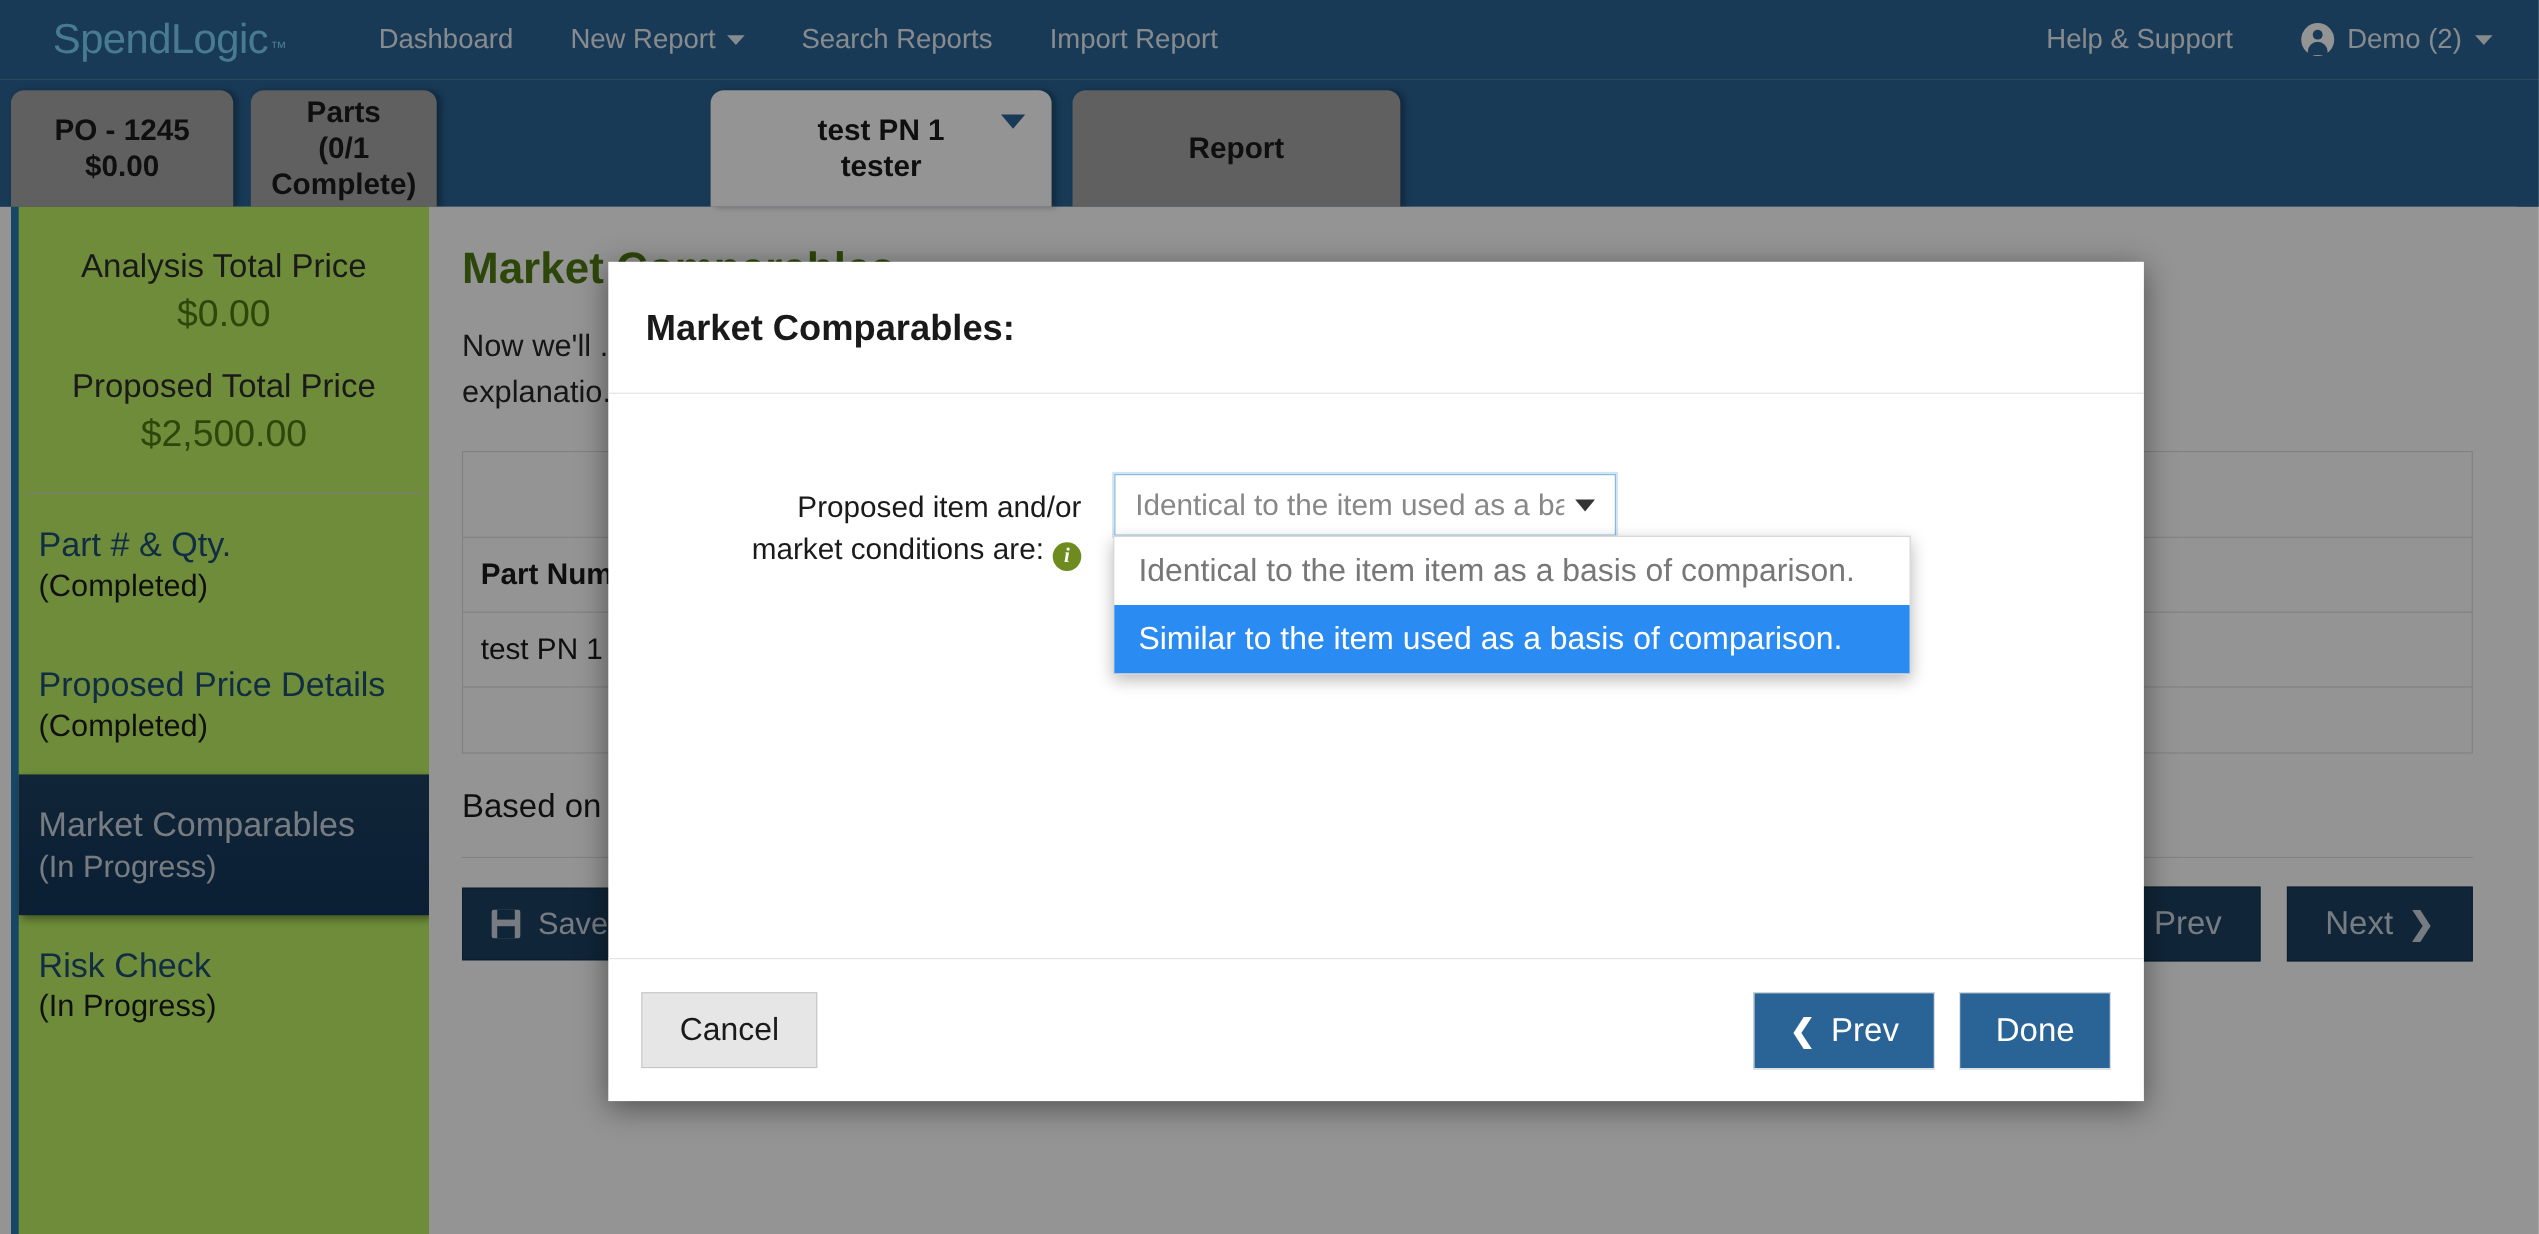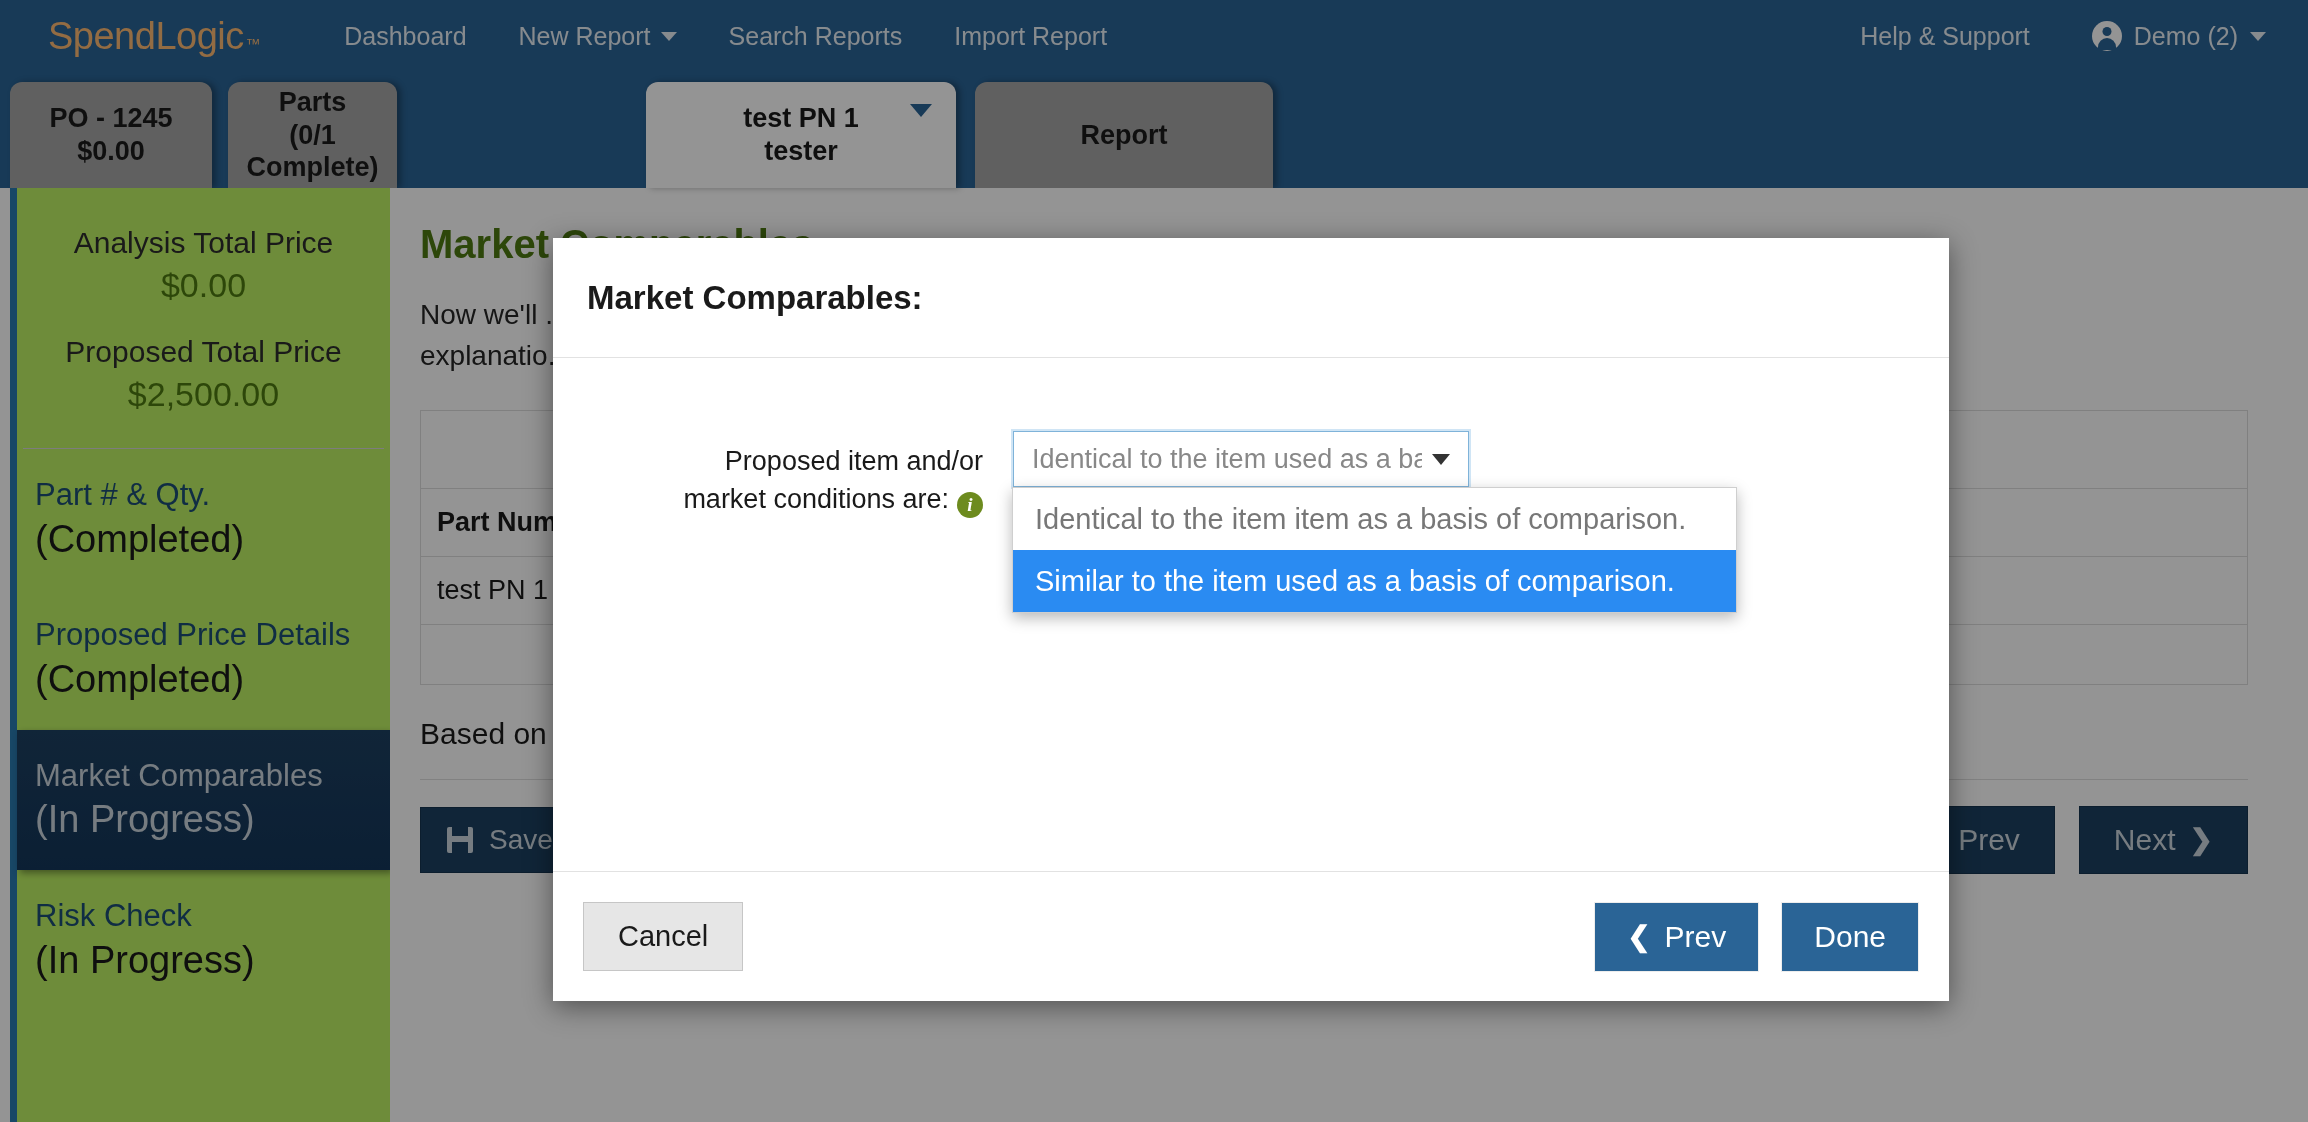--- a/index.html
+++ b/index.html
@@ -17,21 +17,21 @@
   }
 
   
   .navbar {
     position: absolute; top: 0; left: 0; right: 0; height: 72px;
     background: #2a6496;
     display: flex; align-items: center;
   }
   .brand {
     margin-left: 48px;
-    color: #fdba74;
+    color: #7dd3fc;
     font-size: 38px;
     font-weight: 400;
     letter-spacing: -0.5px;
     white-space: nowrap;
     display: flex; align-items: baseline;
   }
   .brand .tm { font-size: 15px; margin-left: 2px; vertical-align: super; }
   .nav-links {
     display: flex; align-items: center; gap: 0px;
     margin-left: 58px;
@@ -112,21 +112,21 @@
   .side-price-block { text-align: center; padding: 16px 18px 30px; }
   .side-label { font-size: 30px; color: #2e2e2e; margin-bottom: 6px; }
   .side-value { font-size: 34px; color: #4f7a12; margin-bottom: 30px; }
   .side-value.last { margin-bottom: 4px; }
   .side-divider { height: 1px; background: #d8d8d8; margin: 0 6px; }
   .side-item {
     padding: 26px 18px 26px;
     cursor: pointer;
   }
   .side-item .t1 { font-size: 31px; color: #1d4f75; line-height: 1.28; }
-  .side-item .t2 { font-size: 38px; color: #1a1a1a; line-height: 1.28; }
+  .side-item .t2 { font-size: 28px; color: #1a1a1a; line-height: 1.28; }
   .side-item.selected {
     background: linear-gradient(180deg,#1d4061 0%,#14365a 100%);
     box-shadow: 3px 3px 7px rgba(0,0,0,0.4);
     position: relative;
   }
   .side-item.selected .t1,
   .side-item.selected .t2 { color: #ccd6de; }
   .side-item.selected::after {
     content: ""; position: absolute; right: -20px; top: 50%;
     transform: translateY(-50%);

